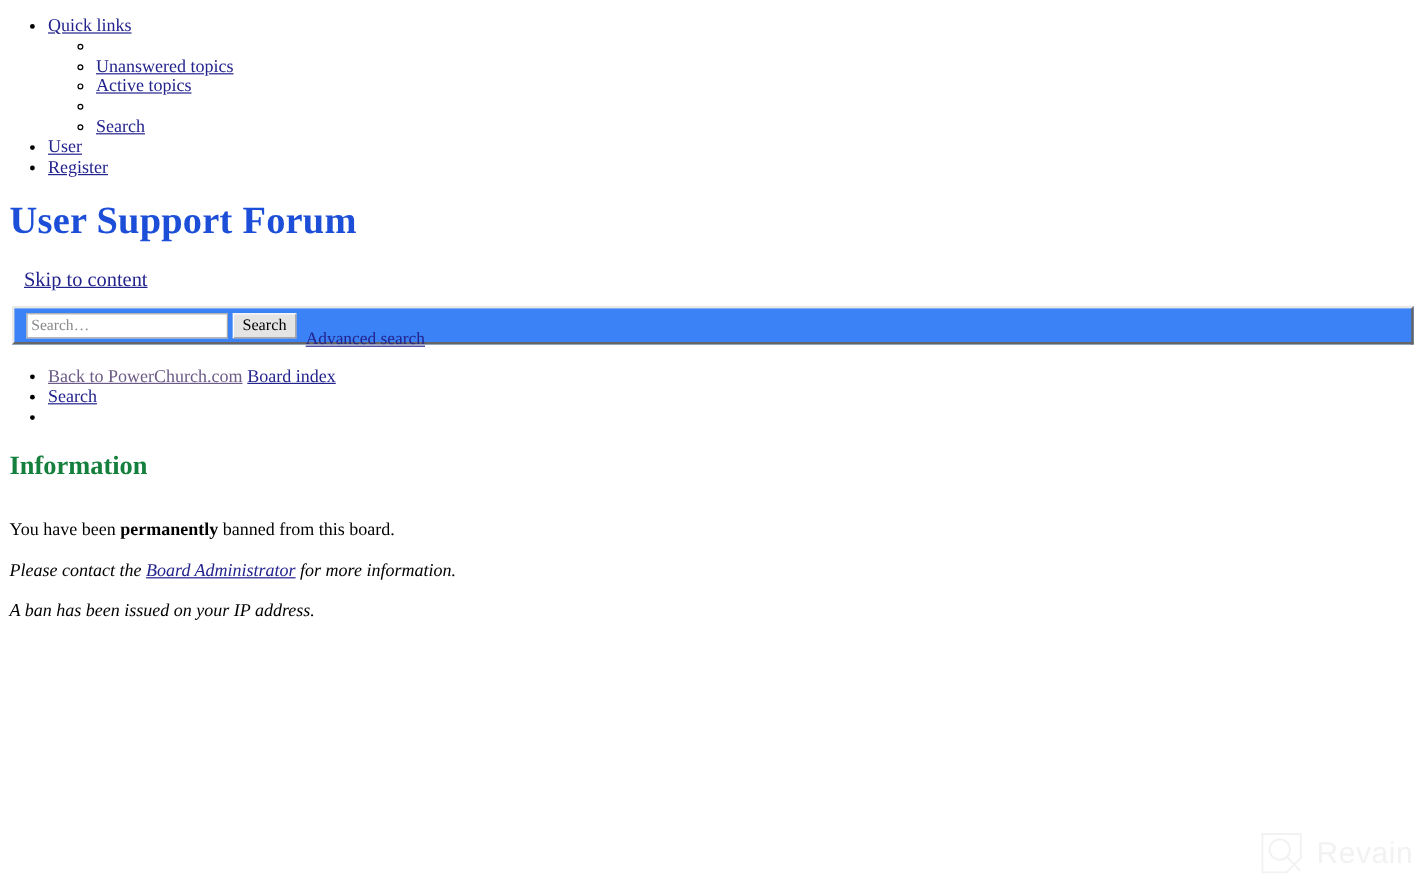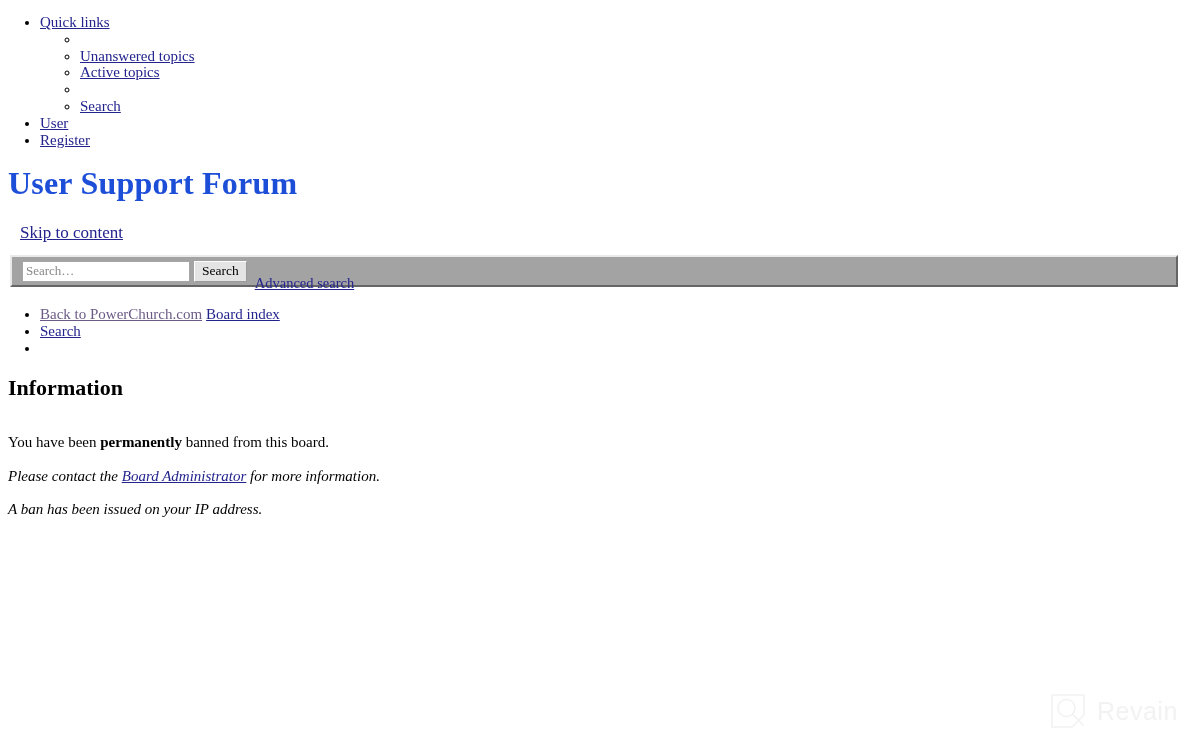--- a/index.html
+++ b/index.html
@@ -83,21 +83,21 @@
     top: 255px;
     left: 10px;
     width: 1168px;
     height: 32px;
     box-sizing: border-box;
     border: 2px outset #d9d9d9;
     border-top-color: #e9e9e9;
     border-left-color: #e9e9e9;
     border-right-color: #b9b9b9;
     border-bottom-color: #b9b9b9;
-    background: #a3a3a3;
+    background: #3b82f6;
     display: flex;
     align-items: center;
     padding-left: 10px;
   }
   .search-input {
     width: 160px;
     height: 17px;
     box-sizing: content-box;
     font-family: "Liberation Serif", "DejaVu Serif", serif;
     font-size: 13px;
@@ -147,21 +147,21 @@
 
   
   .section-title {
     position: absolute;
     top: 375px;
     left: 8px;
     font-size: 22px;
     font-weight: bold;
     line-height: 25px;
     margin: 0;
-    color: #000000;
+    color: #15803d;
   }
   .para1 {
     position: absolute;
     top: 419px;
     left: 8px;
     font-size: 15px;
     line-height: 17px;
   }
   .para2 {
     position: absolute;

